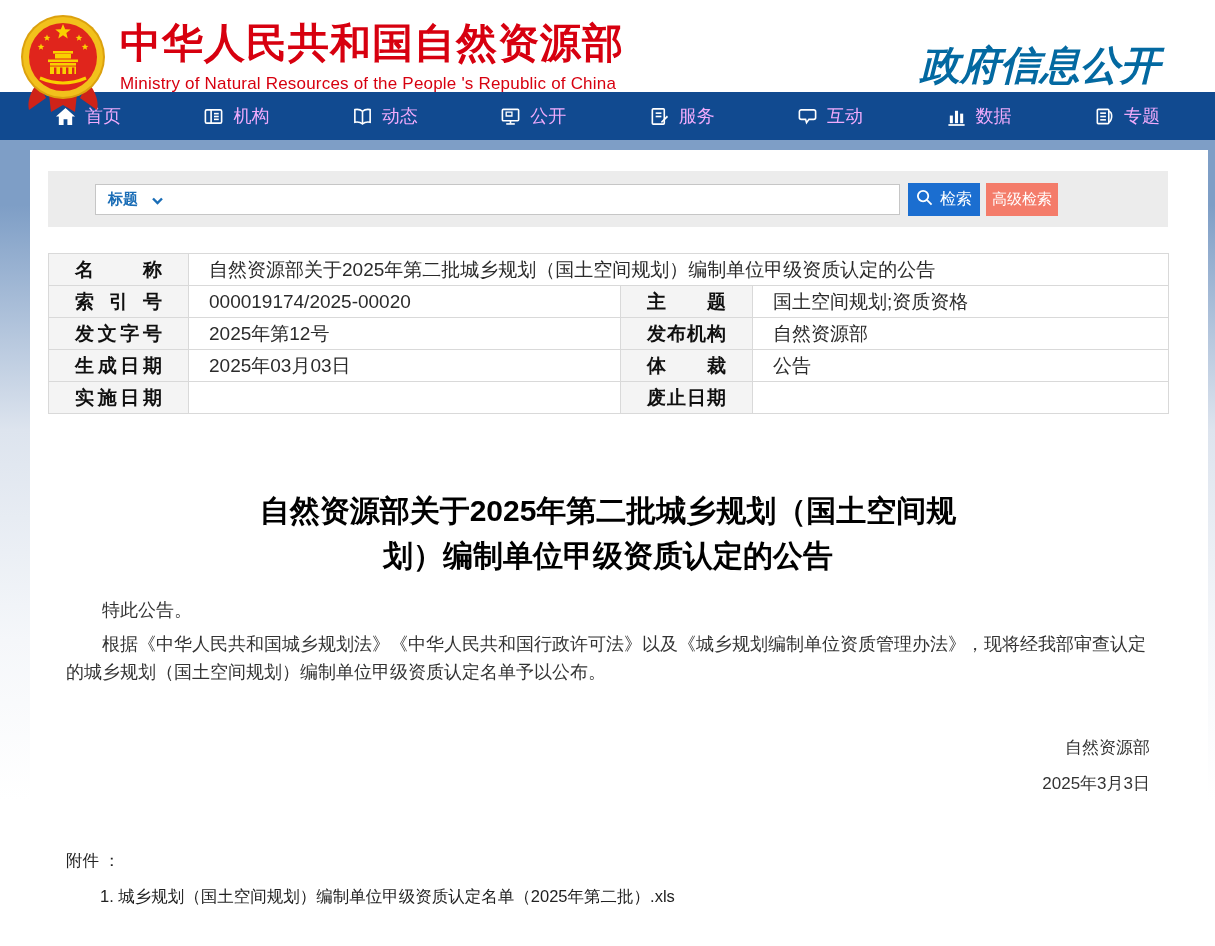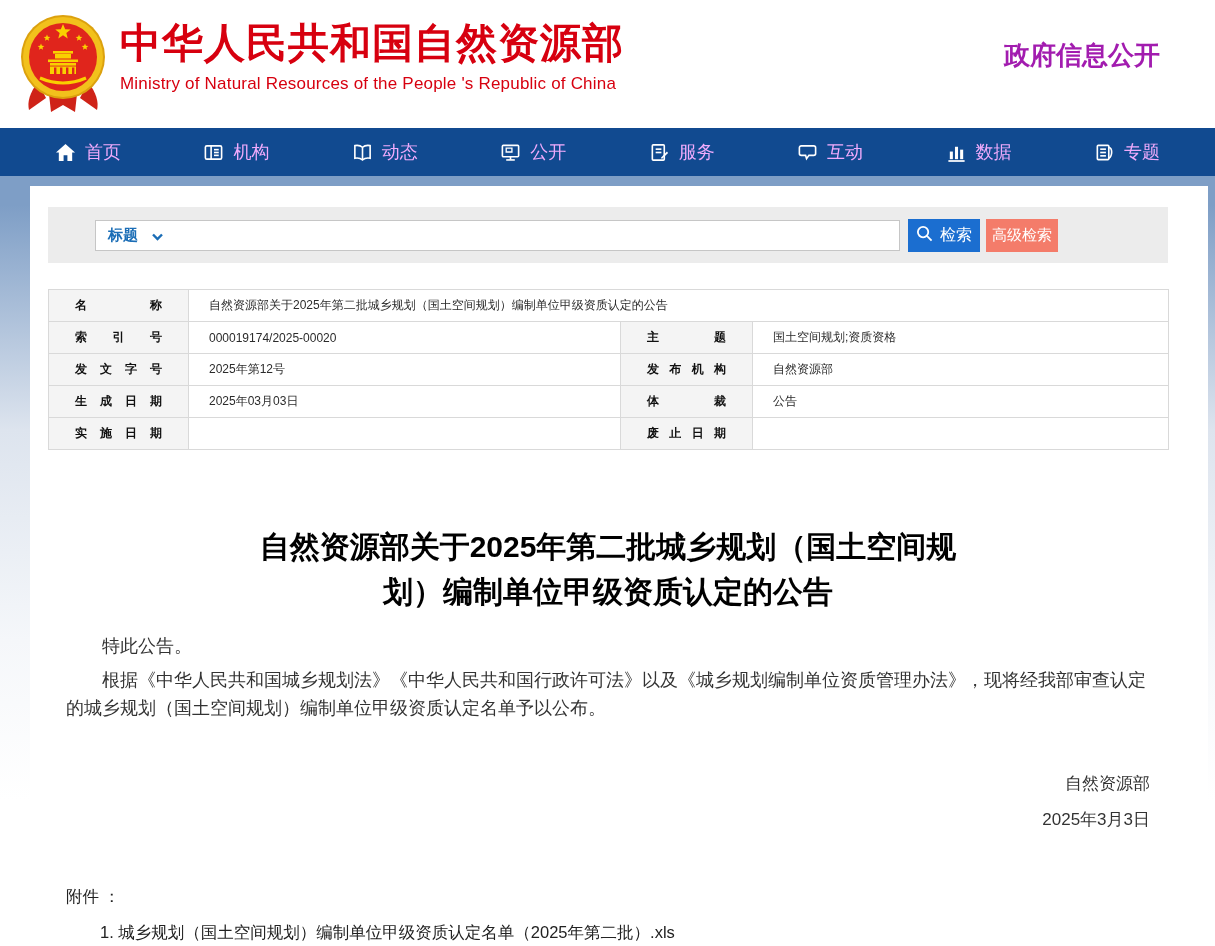--- a/index.html
+++ b/index.html
@@ -3,43 +3,43 @@
 <meta charset="utf-8">
 <style>
   html,body{margin:0;padding:0;}
   body{
     width:1215px;height:946px;overflow:hidden;
     background:linear-gradient(180deg,#7e9ec6 0,#7e9ec6 205px,#dde4ee 430px,#f5f7fa 640px,#ffffff 800px);
     font-family:"Liberation Sans","DejaVu Sans",sans-serif;
     -webkit-font-smoothing:antialiased;
   }
   
-  .site-header{height:128px;background:#fff;position:relative;display:flex;align-items:flex-start;}
+  .site-header{height:92px;background:#fff;position:relative;display:flex;align-items:flex-start;}
   .logo-link{display:flex;margin:8px 0 0 20px;cursor:pointer;}
   .title-block{margin:22px 0 0 14px;}
   .site-title{color:#d7000f;font-size:41px;font-weight:bold;letter-spacing:1px;line-height:1.05;}
   .site-subtitle{color:#d7000f;font-size:17px;margin-top:9px;letter-spacing:.2px;}
-  .section-title{position:absolute;right:55px;top:38px;color:#a21caf;font-size:26px;font-weight:bold;cursor:pointer;}
+  .section-title{position:absolute;right:55px;top:38px;color:#0369a1;font-size:40px;font-weight:bold;cursor:pointer;font-style:italic;}
   
   .nav{height:48px;background:#114a90;display:flex;align-items:center;justify-content:space-between;padding:0 55px;}
   .nav-item{display:flex;align-items:center;gap:9px;color:#f0abfc;font-size:18px;cursor:pointer;white-space:nowrap;}
   .nav-item svg{display:block;}
   
   .panel{margin:10px 0 0 30px;width:1178px;min-height:758px;background:#fff;padding-top:21px;box-sizing:border-box;}
   .content{margin-left:18px;width:1120px;}
   
   .search-bar{background:#ececec;height:56px;display:flex;align-items:center;padding-left:47px;box-sizing:border-box;}
   .search-input-wrap{width:805px;height:31px;background:#fff;border:1px solid #c6c6c6;display:flex;align-items:center;box-sizing:border-box;padding-left:12px;}
   .field-selector{color:#1a6db6;font-size:15px;font-weight:bold;display:flex;align-items:center;gap:14px;cursor:pointer;}
   .search-input{flex:1;border:none;outline:none;height:100%;font-size:15px;background:transparent;font-family:inherit;}
   .btn-search{margin-left:8px;width:72px;height:33px;background:#1b6ed0;color:#fff;font-size:16px;border:none;display:flex;align-items:center;justify-content:center;gap:7px;cursor:pointer;font-family:inherit;}
   .btn-adv{margin-left:6px;width:72px;height:33px;background:#f47c6a;color:#fff;font-size:15px;border:none;cursor:pointer;font-family:inherit;}
   
   .meta-table{margin-top:26px;border-collapse:collapse;width:1120px;table-layout:fixed;}
-  .meta-table td{border:1px solid #d9d9d9;height:31px;font-size:12px;color:#2b2b2b;padding:0;}
+  .meta-table td{border:1px solid #d9d9d9;height:31px;font-size:19px;color:#2b2b2b;padding:0;}
   .meta-table td.lbl{background:#f4f4f4;font-weight:bold;color:#101010;}
   .lbl-inner{display:block;padding:0 26px;text-align:justify;text-align-last:justify;}
   .meta-table td.val{padding-left:20px;}
   
   .article{margin:0 18px;color:#333;}
   .doc-title{width:700px;margin:74px auto 0;text-align:center;font-size:30px;font-weight:bold;color:#000;line-height:1.5;}
   .doc-body{margin-top:18px;font-size:18px;line-height:1.56;color:#333;}
   .doc-body p{margin:0 0 6px;text-indent:2em;}
   .sign{margin-top:44px;text-align:right;font-size:17px;color:#333;line-height:2.1;}
   .attachments{margin-top:48px;font-size:16.5px;color:#222;}

